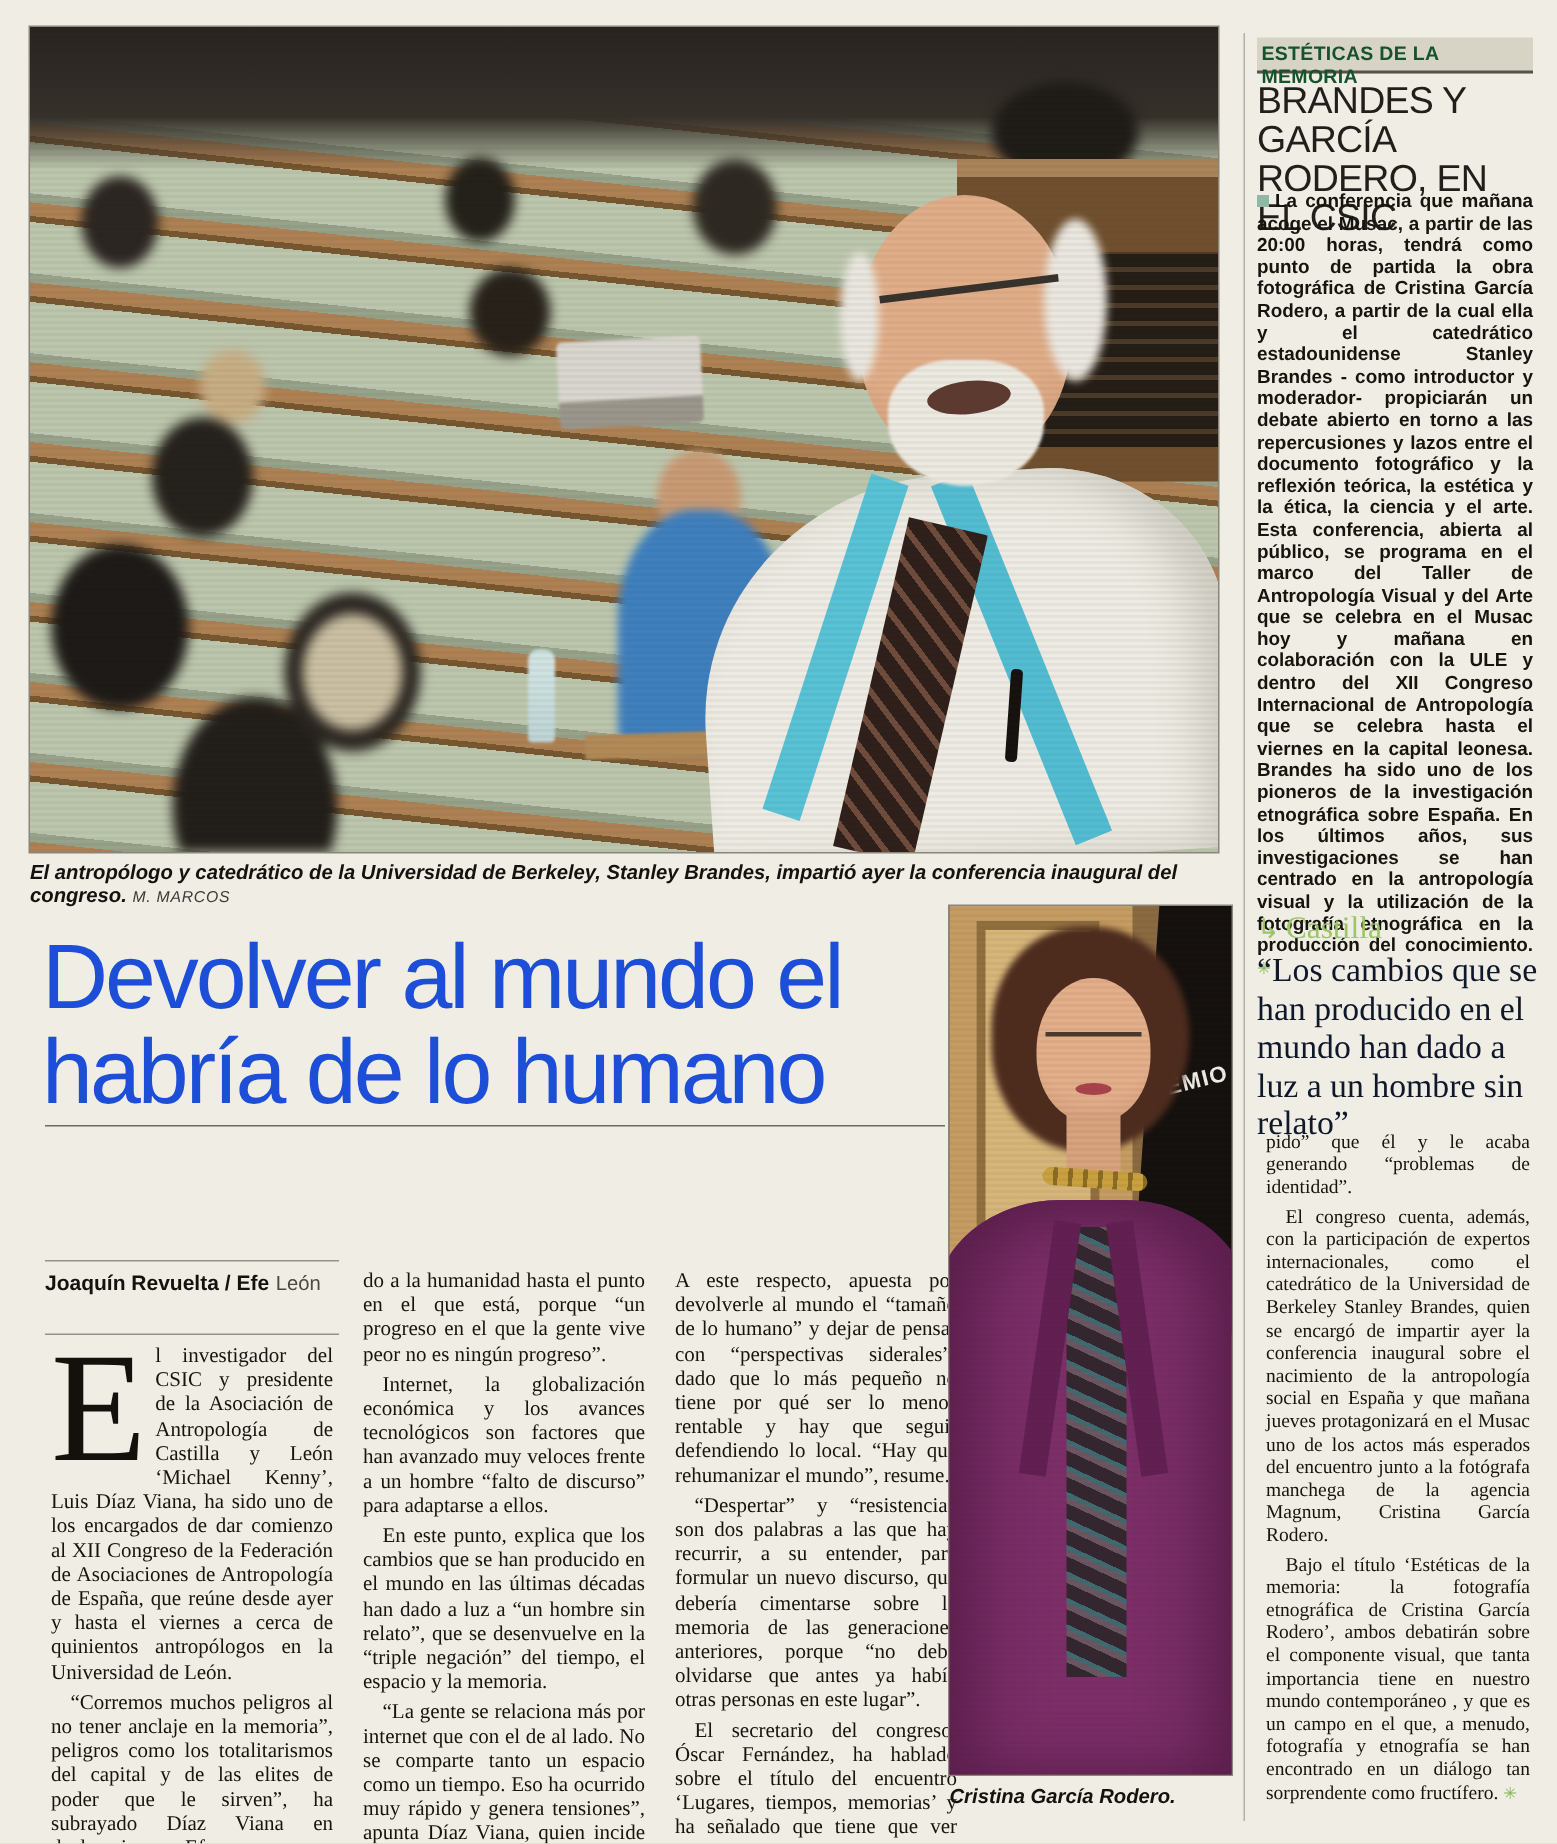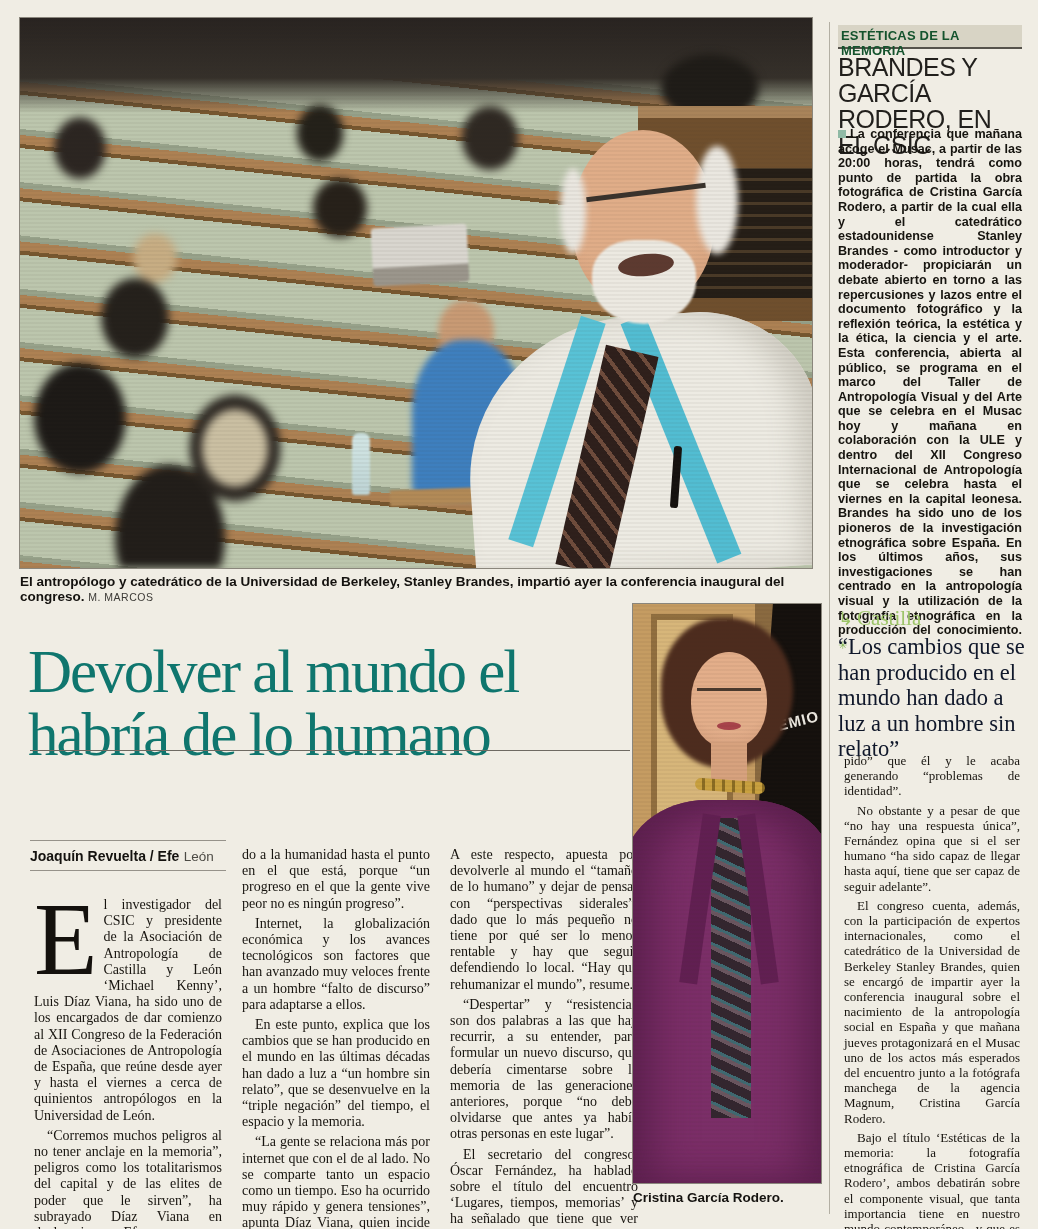--- a/index.html
+++ b/index.html
@@ -46,39 +46,39 @@
   .br-glasses{left:566px;top:172px;width:120px;height:5px;background:#38322c;transform:rotate(-7deg);}
   .br-beard{left:572px;top:222px;width:104px;height:84px;background:#ece9e1;border-radius:42% 42% 52% 52%;filter:blur(1px);}
   .br-mouth{left:598px;top:236px;width:56px;height:22px;background:#5d3a30;border-radius:50%;transform:rotate(-6deg);}
   .br-lan-l{left:524px;top:296px;width:26px;height:235px;background:#58c2d6;transform:rotate(18deg);}
   .br-lan-r{left:648px;top:292px;width:26px;height:258px;background:#52bdd2;transform:rotate(-22deg);}
   .br-tie{left:560px;top:330px;width:54px;height:225px;background:repeating-linear-gradient(40deg,#2e1f1b 0 10px,#6f4c3c 10px 14px);transform:rotate(13deg);}
   .br-pen{left:652px;top:428px;width:8px;height:62px;background:#15110e;transform:rotate(4deg);border-radius:3px;}
   .pm-grain{position:absolute;inset:0;background:repeating-linear-gradient(0deg,rgba(60,50,40,.05) 0 2px,transparent 2px 4px);}
 
   
-  .caption{font-weight:bold;font-size:13.5px;color:#14120f;}
+  .caption{font-weight:bold;font-size:13.5px;color:#14120f;font-style:italic;}
   .credit{font-weight:normal;font-size:10.5px;color:#3c3a36;letter-spacing:.5px;}
 
   
   .vrule{left:829px;top:22px;width:1px;height:1192px;background:#b3afa3;}
   .kicker{left:838px;top:25px;width:184px;height:22px;background:#d8d4c5;border-bottom:2px solid #55524b;}
   .kicker span{display:block;padding:3px 0 0 3px;font-size:13px;font-weight:bold;color:#14532d;letter-spacing:.2px;}
   .musac-title{left:838px;top:54px;width:184px;font-size:25px;line-height:26px;font-weight:400;color:#211f1c;letter-spacing:-.5px;}
   .musac-body{left:838px;top:127px;width:184px;font-size:12.6px;line-height:14.6px;font-weight:bold;text-align:justify;color:#16140f;}
   .sq-bullet{display:inline-block;width:8px;height:8px;background:#8fb9a5;margin-right:4px;}
   .endmark{color:#86b757;font-family:"DejaVu Sans",sans-serif;font-size:11px;font-weight:bold;}
 
   
-  .headline{left:28px;top:640px;width:612px;font-size:61px;line-height:63px;font-weight:400;letter-spacing:-2px;color:#0f766e;font-family:Liberation Serif, serif;}
+  .headline{left:28px;top:620px;width:612px;font-size:61px;line-height:63px;font-weight:400;letter-spacing:-2px;color:#1d4ed8;}
   .head-rule{left:30px;top:750px;width:600px;height:1px;background:#6e6a62;}
   .standfirst{left:28px;top:757px;width:625px;font-size:26px;line-height:29px;font-weight:400;letter-spacing:-.5px;color:#23211d;}
   .sf-bullet{display:inline-block;width:16px;height:15px;background:#bad98c;color:#5b5a52;font-size:13px;line-height:15px;text-align:center;
              font-family:"DejaVu Sans",sans-serif;vertical-align:4px;margin-right:6px;}
-  .byline-block{left:30px;top:840px;width:196px;border-top:1px solid #96928a;border-bottom:1px solid #96928a;padding:6px 0 5px 0;}
+  .byline-block{left:30px;top:840px;width:196px;border-top:1px solid #96928a;border-bottom:1px solid #96928a;padding:6px 0 24px 0;}
   .byline-name{font-size:14px;font-weight:bold;color:#14120f;}
   .byline-place{font-size:13.5px;color:#4c4a44;}
 
   
   .col{font-family:"Liberation Serif",serif;font-size:14px;line-height:16.2px;text-align:justify;color:#17140f;}
   .col p{margin:4px;}
   .col p + p{text-indent:13px;}
   .col1{left:30px;top:893px;width:196px;}
   .col2{left:238px;top:843px;width:196px;}
   .col3{left:446px;top:843px;width:196px;}
@@ -188,21 +188,20 @@
     <p>El secretario del congreso, Óscar Fernández, ha hablado sobre el título del encuentro ‘Lugares, tiempos, memorias’ y ha señalado que tiene que ver con la necesidad del hombre de adaptarse a los cambios sociales, tecnológicos y políticos del mundo actual, que “avanza más rá-</p>
   </div>
 
   <div class="abs pq">
     <div class="pq-label"><span class="pq-arrow">↳</span><span>Castilla</span></div>
     <div class="pq-text">“Los cambios que se han producido en el mundo han dado a luz a un hombre sin relato”</div>
   </div>
 
   <div class="abs col col4">
     <p>pido” que él y le acaba generando “problemas de identidad”.</p>
-    <p>No obstante y a pesar de que “no hay una respuesta única”, Fernández opina que si el ser humano “ha sido capaz de llegar hasta aquí, tiene que ser capaz de seguir adelante”.</p>
     <p>El congreso cuenta, además, con la participación de expertos internacionales, como el catedrático de la Universidad de Berkeley Stanley Brandes, quien se encargó de impartir ayer la conferencia inaugural sobre el nacimiento de la antropología social en España y que mañana jueves protagonizará en el Musac uno de los actos más esperados del encuentro junto a la fotógrafa manchega de la agencia Magnum, Cristina García Rodero.</p>
     <p><span>Bajo el título ‘Estéticas de la memoria: la fotografía etnográfica de Cristina García Rodero’, ambos debatirán sobre el componente visual, que tanta importancia tiene en nuestro mundo contemporáneo , y que es un campo en el que, a menudo, fotografía y etnografía se han encontrado en un diálogo tan sorprendente como fructífero.</span> <span class="endmark">✳</span></p>
   </div>
 
   <div class="abs photo2">
     <div class="p2-door"></div>
     <div class="p2-panel"></div>
     <div class="p2-banner"></div>
     <div class="p2-bannertext">EMIO</div>
     <div class="p2-hair"></div>

